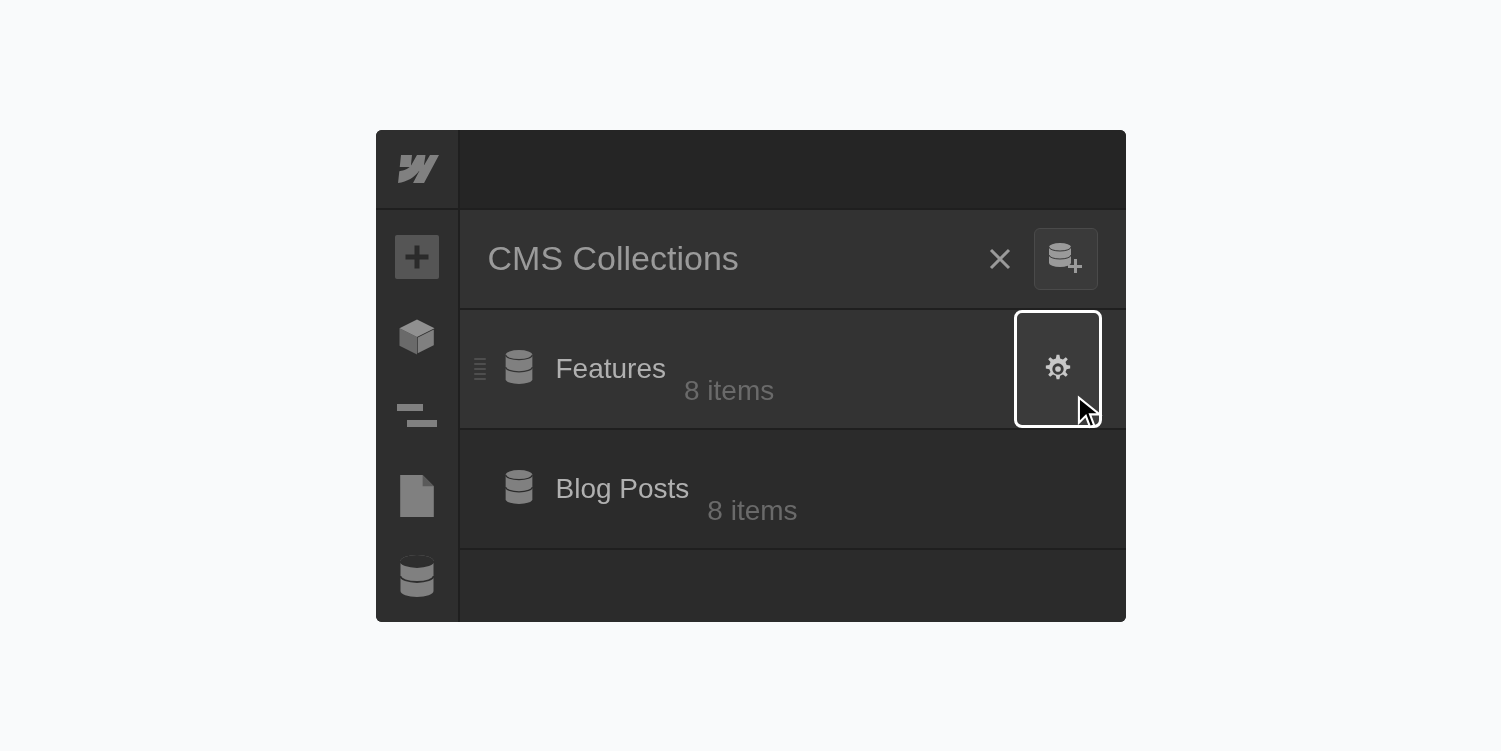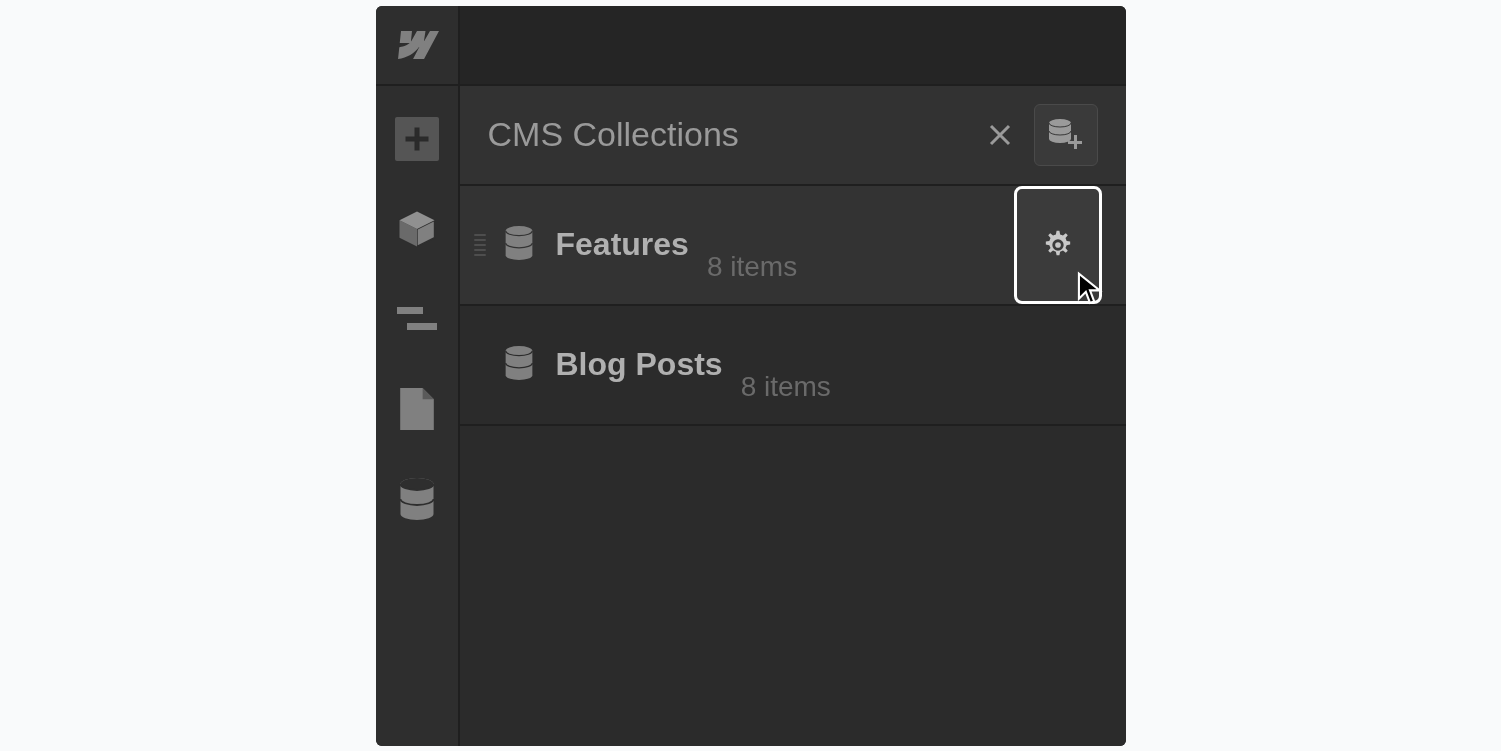--- a/index.html
+++ b/index.html
@@ -7,21 +7,21 @@
       width: 1501px;
       height: 751px;
       background: #f9fafb;
       display: flex;
       align-items: center;
       justify-content: center;
       font-family: -apple-system, BlinkMacSystemFont, "Segoe UI", Arial, sans-serif;
     }
     .panel {
       width: 750px;
-      height: 740px;
+      height: 492px;
       background: #2b2b2b;
       border-radius: 6px;
       overflow: hidden;
       position: relative;
       display: flex;
       flex-direction: column;
     }
     .top-row {
       display: flex;
       height: 80px;
@@ -150,22 +150,22 @@
       background: #808080;
       border-radius: 1px;
     }
     .drag-handle.hidden { visibility: hidden; }
     .db-icon {
       margin-right: 22px;
     }
     .db-icon svg { fill: #808080; }
     .collection-name {
       color: #b0b0b0;
-      font-size: 32px;
-      font-weight: 700;
+      font-size: 28px;
+      font-weight: 400;
     }
     .collection-count {
       color: #6a6a6a;
       font-size: 28px;
       font-weight: 400;
       margin-left: 18px;
       margin-top: 44px;
     }
     .spacer { flex: 1; }
     .gear-btn {

